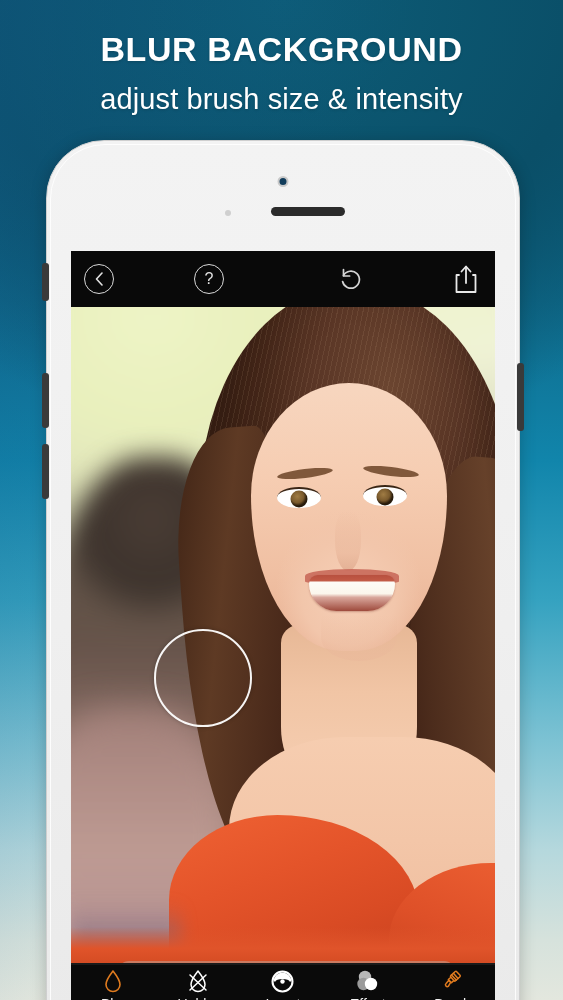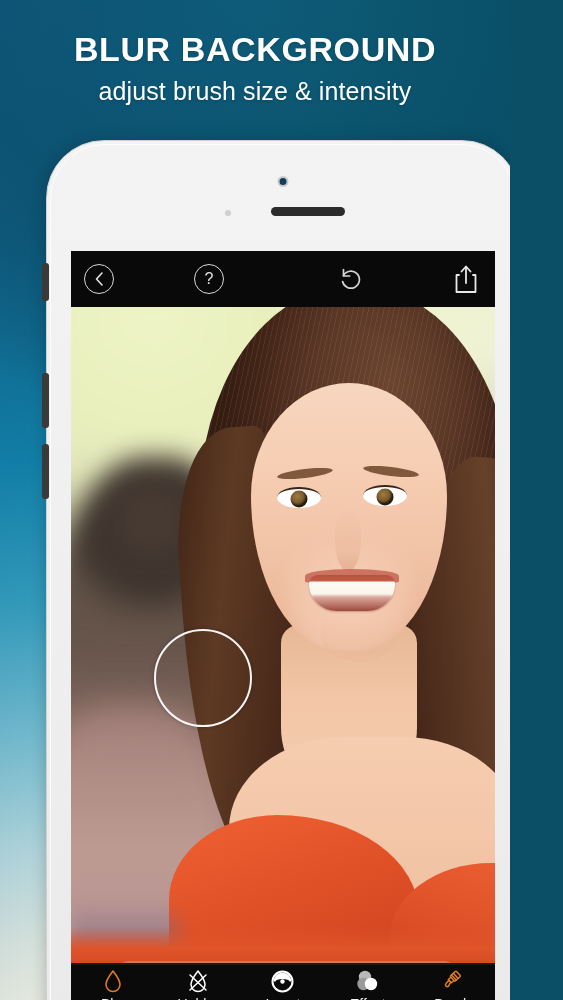--- a/index.html
+++ b/index.html
@@ -1,21 +1,21 @@
 <!DOCTYPE html>
 <html><head>
 <meta charset="utf-8">
 <style>
   html,body{margin:0;padding:0;}
   body{
     width:563px;height:1000px;overflow:hidden;
     font-family:"Liberation Sans",sans-serif;
     background:#0b4f66;
   }
-  #root{position:relative;width:510px;height:1000px;overflow:hidden;}
+  #root{position:relative;width:563px;height:1000px;overflow:hidden;}
 
   
   .bg{
     position:absolute;inset:0;
     background:
       radial-gradient(120% 60% at 50% 0%, #0d5c77 0%, #0a4f68 45%, rgba(10,79,104,0) 75%),
       linear-gradient(180deg,
         #0a4a62 0%,
         #0b5470 14%,
         #0e6b8c 30%,
@@ -33,21 +33,21 @@
 
   
   .headline{
     position:absolute;left:0;right:0;top:28px;text-align:center;color:#fff;
     text-shadow:0 1px 3px rgba(0,0,0,.18);
   }
   .headline .l1{
     font-size:34px;font-weight:bold;letter-spacing:.6px;line-height:42px;
   }
   .headline .l2{
-    font-size:25px;font-weight:normal;letter-spacing:.1px;line-height:40px;margin-top:1px;
+    font-size:29px;font-weight:normal;letter-spacing:.1px;line-height:40px;margin-top:9px;
   }
 
   
   .phone{
     position:absolute;left:46px;top:140px;width:472px;height:880px;
     background:linear-gradient(180deg,#f3f3f3 0%,#efefef 55%,#eaeaea 100%);
     border-radius:58px 58px 0 0;
     border:1px solid #cfcfcf;
     box-shadow:0 2px 16px rgba(0,0,0,.22);
   }

